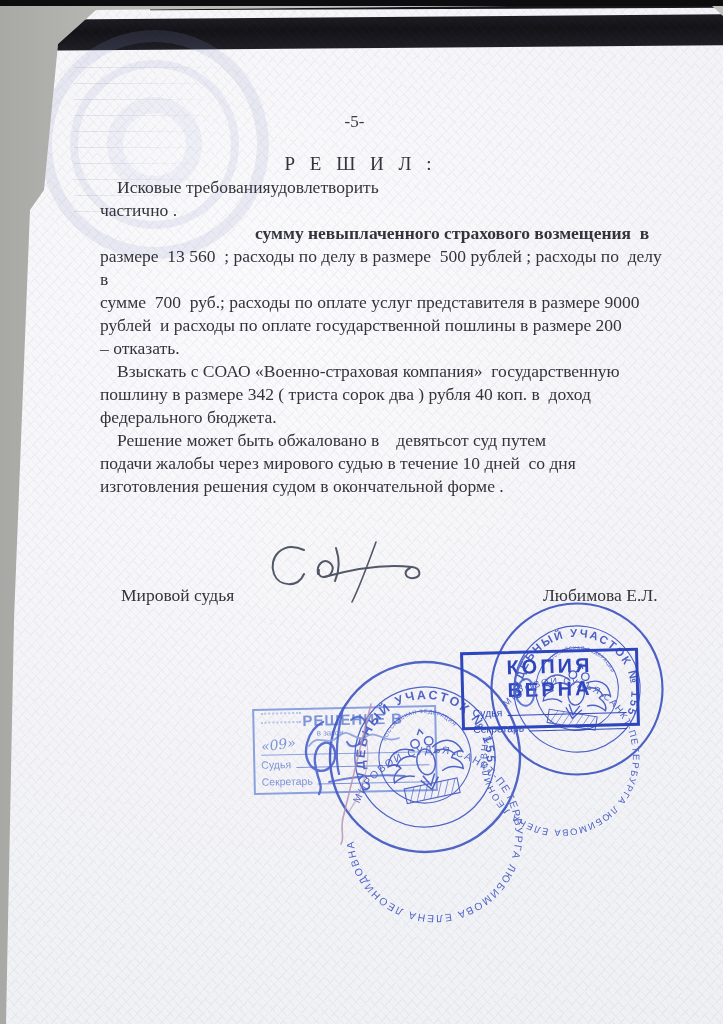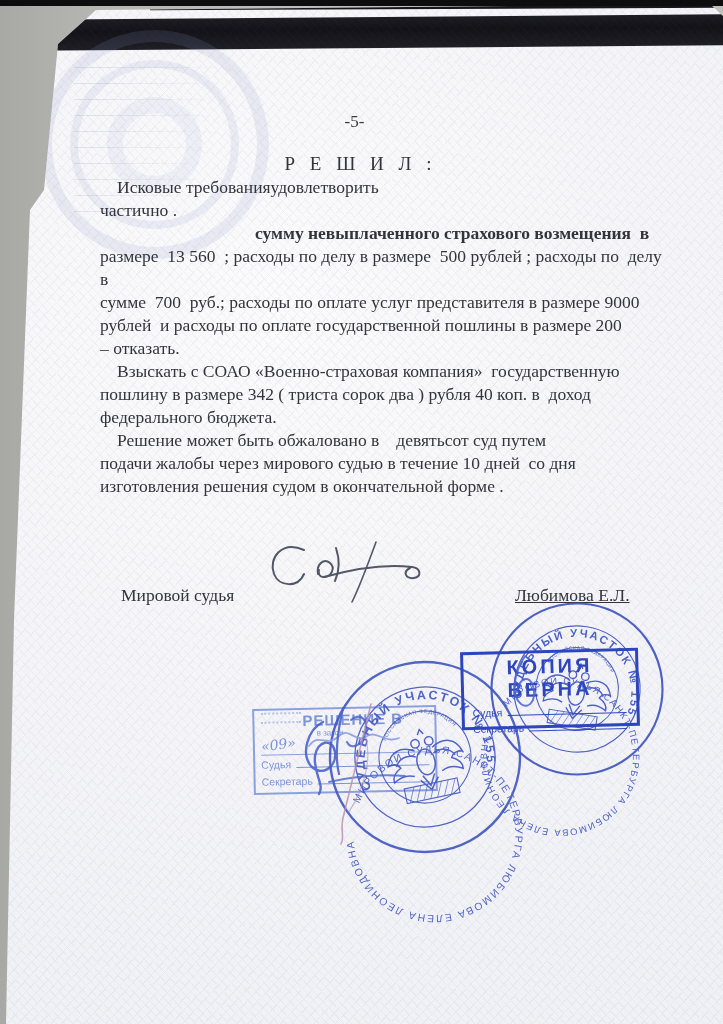--- a/index.html
+++ b/index.html
@@ -37,21 +37,21 @@
   .bodytext{position:absolute;left:100px;top:176px;width:564px;font-size:17.5px;
             line-height:23px;color:#33343a;}
   .ln{white-space:pre-wrap;}
   .ln.indent{text-indent:17px;}
   .ln.ml155{margin-left:155px;font-weight:bold;}
   .ln.ml85{}
   .ln.split{display:flex;white-space:pre;}
   .ln.split .lpart{text-indent:17px;}
   .sigrow{position:absolute;left:0;top:585px;width:723px;font-size:17.5px;color:#33343a;}
   .sigrole{position:absolute;left:121px;top:0;}
-  .signame{position:absolute;left:515px;top:0;text-decoration:underline;}
+  .signame{position:absolute;left:543px;top:0;}
   svg{position:absolute;overflow:visible;}
   
   .rstamp{position:absolute;box-sizing:border-box;font-family:"Liberation Sans",sans-serif;}
   .copy{left:461px;top:650px;width:178px;height:78px;border:3px solid #2e46bd;
         transform:rotate(-1.5deg);color:#2e46bd;padding:2px 8px;z-index:8;}
   .copy .title{font-size:20px;font-weight:bold;letter-spacing:3px;text-align:center;}
   .crow{display:flex;align-items:flex-end;font-size:10.5px;margin-top:4px;}
   .crow .fill{flex:1;border-bottom:1px solid currentColor;margin:0 2px 2px 5px;}
   .eff{left:253px;top:707px;width:184px;height:86px;border:2px solid #8ba0de;
        transform:rotate(-1.2deg);color:#7d93d8;padding:2px 7px;z-index:3;}

